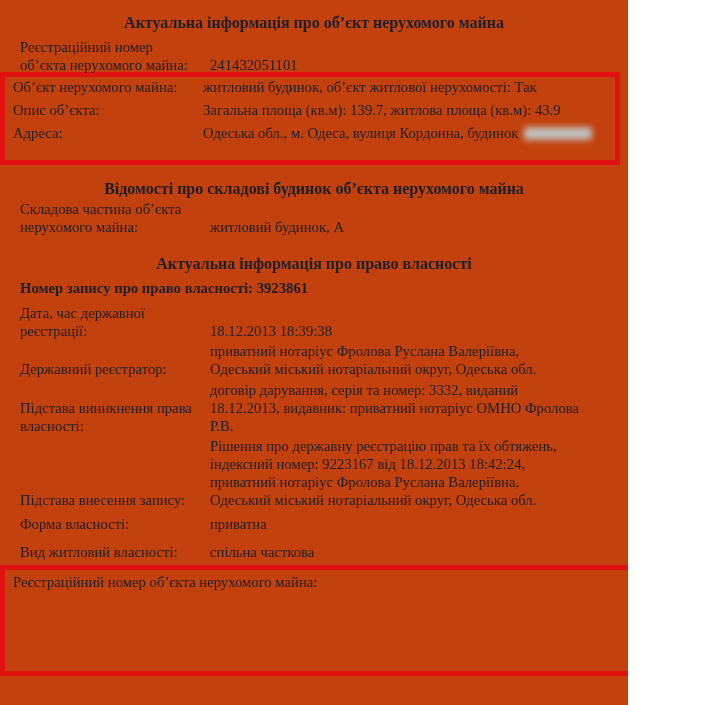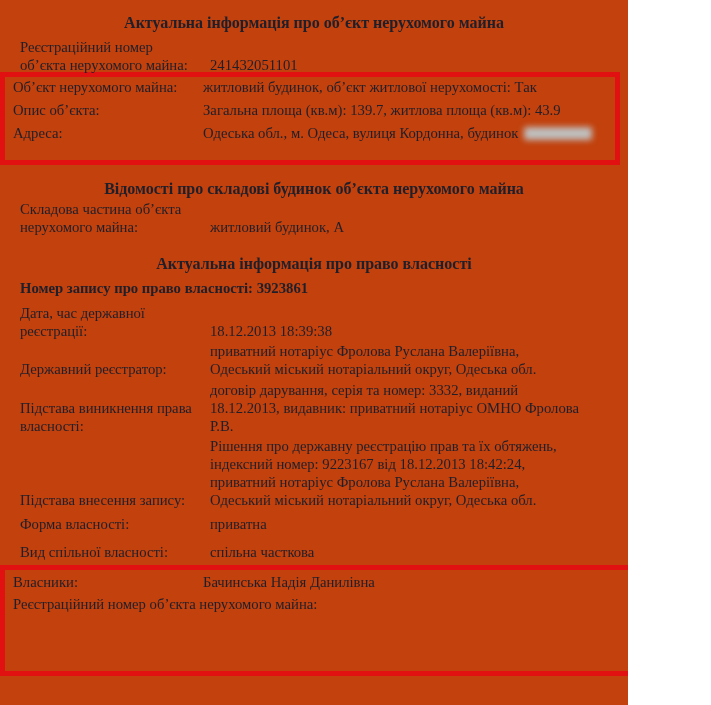--- a/index.html
+++ b/index.html
@@ -113,28 +113,24 @@
     <div class="label">Підстава внесення запису:</div>
     <div class="value">Рішення про державну реєстрацію прав та їх обтяжень, індексний номер: 9223167 від 18.12.2013 18:42:24, приватний нотаріус Фролова Руслана Валеріївна, Одеський міський нотаріальний округ, Одеська обл.</div>
   </div>
 
   <div class="row mb10">
     <div class="label">Форма власності:</div>
     <div class="value">приватна</div>
   </div>
 
   <div class="row mb6">
-    <div class="label">Вид спільної власності:</div>
+    <div class="label">Вид житловий власності:</div>
     <div class="value">спільна часткова</div>
   </div>
 
 
   <div class="redbox box2">
-    <div class="row mb4">
-      <div class="label">Власники:</div>
-      <div class="value">Бачинська Надія Данилівна</div>
-    </div>
     <div class="row mb0 clipped-row">
       <div class="label">Реєстраційний номер об’єкта нерухомого майна:</div>
     </div>
   </div>
 
 </div>
 
 </body></html>

